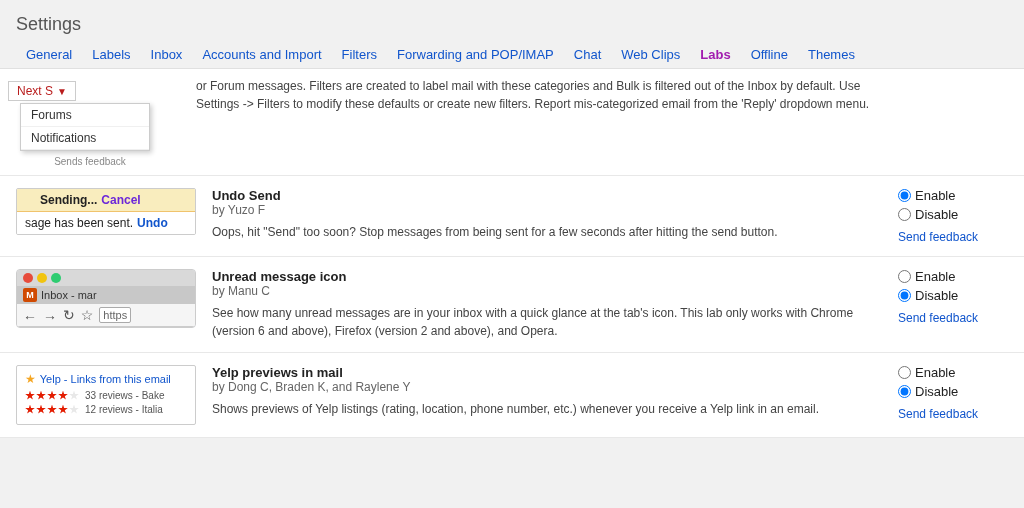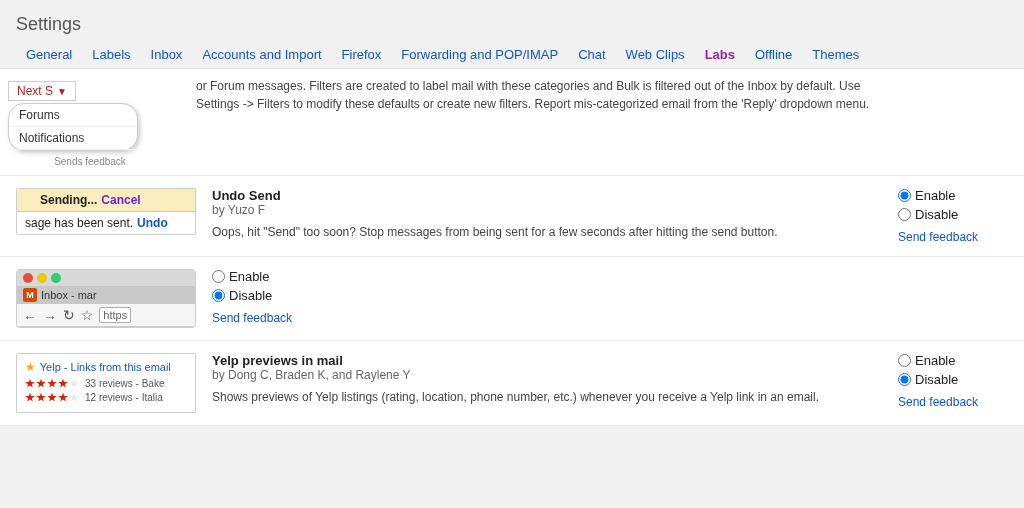--- a/index.html
+++ b/index.html
@@ -315,42 +315,42 @@
 </head>
 <body>
 
 <div class="top-section">
   <div class="page-title">Settings</div>
   <div class="nav-bar">
     <a class="nav-item">General</a>
     <a class="nav-item">Labels</a>
     <a class="nav-item">Inbox</a>
     <a class="nav-item">Accounts and Import</a>
-    <a class="nav-item">Firefox</a>
+    <a class="nav-item">Filters</a>
     <a class="nav-item">Forwarding and POP/IMAP</a>
     <a class="nav-item">Chat</a>
     <a class="nav-item">Web Clips</a>
     <a class="nav-item active">Labs</a>
     <a class="nav-item">Offline</a>
     <a class="nav-item">Themes</a>
   </div>
 </div>
 
 <div class="content-area">
 
   <div class="intro-row" style="position:relative;">
     <div class="intro-preview">
 
       <div style="display:flex; align-items:center; gap:0; position:relative; margin-top:4px;">
         <div class="next-step-badge">
           <span>Next S</span>
           <span style="font-size:10px;">▼</span>
         </div>
 
-        <div class="notification-dropdown" style="top:22px; left:0;border-radius:16px;">
+        <div class="notification-dropdown" style="top:22px; left:12px;">
           <div class="notif-item">Forums</div>
           <div class="notif-item">Notifications</div>
         </div>
       </div>
       <div style="margin-top: 55px; font-size:10px; color:#888; text-align:center;">Sends feedback</div>
     </div>
     <div class="intro-content">or Forum messages. Filters are created to label mail with these categories and Bulk is filtered out of the Inbox by default. Use Settings -&gt; Filters to modify these defaults or create new filters. Report mis-categorized email from the 'Reply' dropdown menu.</div>
     <div class="intro-controls"></div>
   </div>
 
@@ -401,20 +401,25 @@
         </div>
         <div class="browser-nav">
           <span class="nav-btn">←</span>
           <span class="nav-btn">→</span>
           <span class="nav-btn">↻</span>
           <span class="nav-btn">☆</span>
           <span class="address-bar">https</span>
         </div>
       </div>
     </div>
+    <div class="row-content">
+      <div class="row-title">Unread message icon</div>
+      <div class="row-author">by Manu C</div>
+      <div class="row-desc">See how many unread messages are in your inbox with a quick glance at the tab's icon. This lab only works with Chrome (version 6 and above), Firefox (version 2 and above), and Opera.</div>
+    </div>
     <div class="row-controls">
       <div class="radio-group">
         <label class="radio-label">
           <input type="radio" name="unread-icon" style="">
           <span>Enable</span>
         </label>
         <label class="radio-label">
           <input type="radio" name="unread-icon" checked="" style="">
           <span>Disable</span>
         </label>

